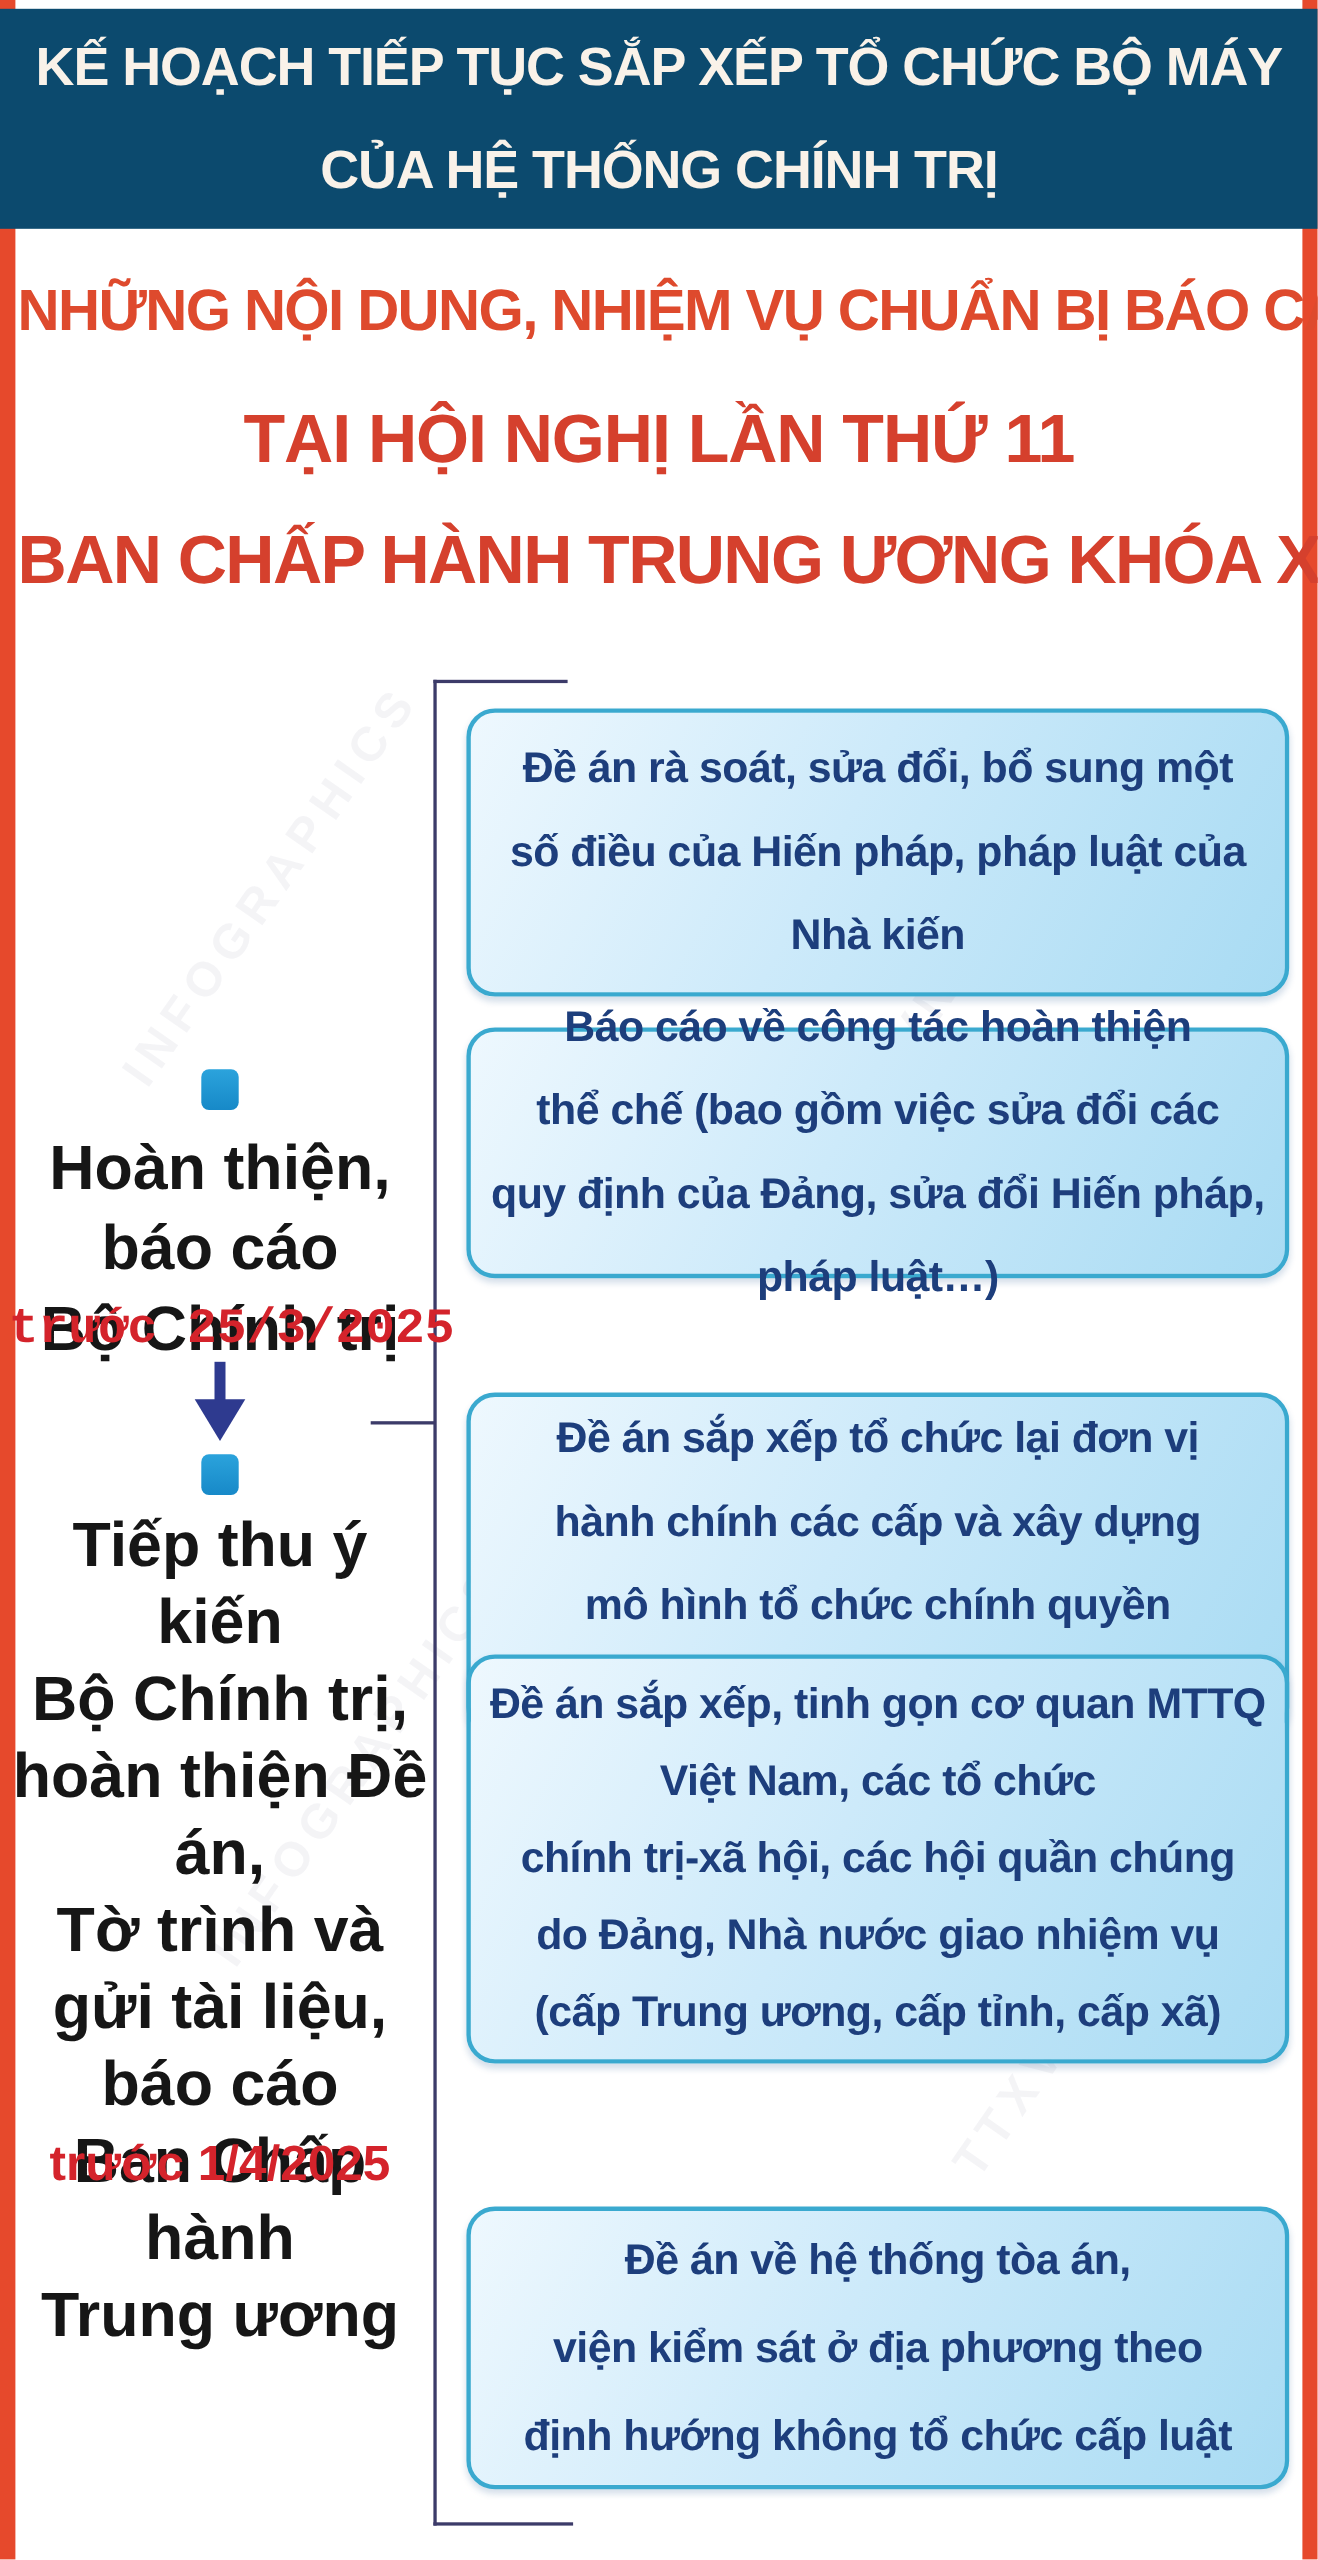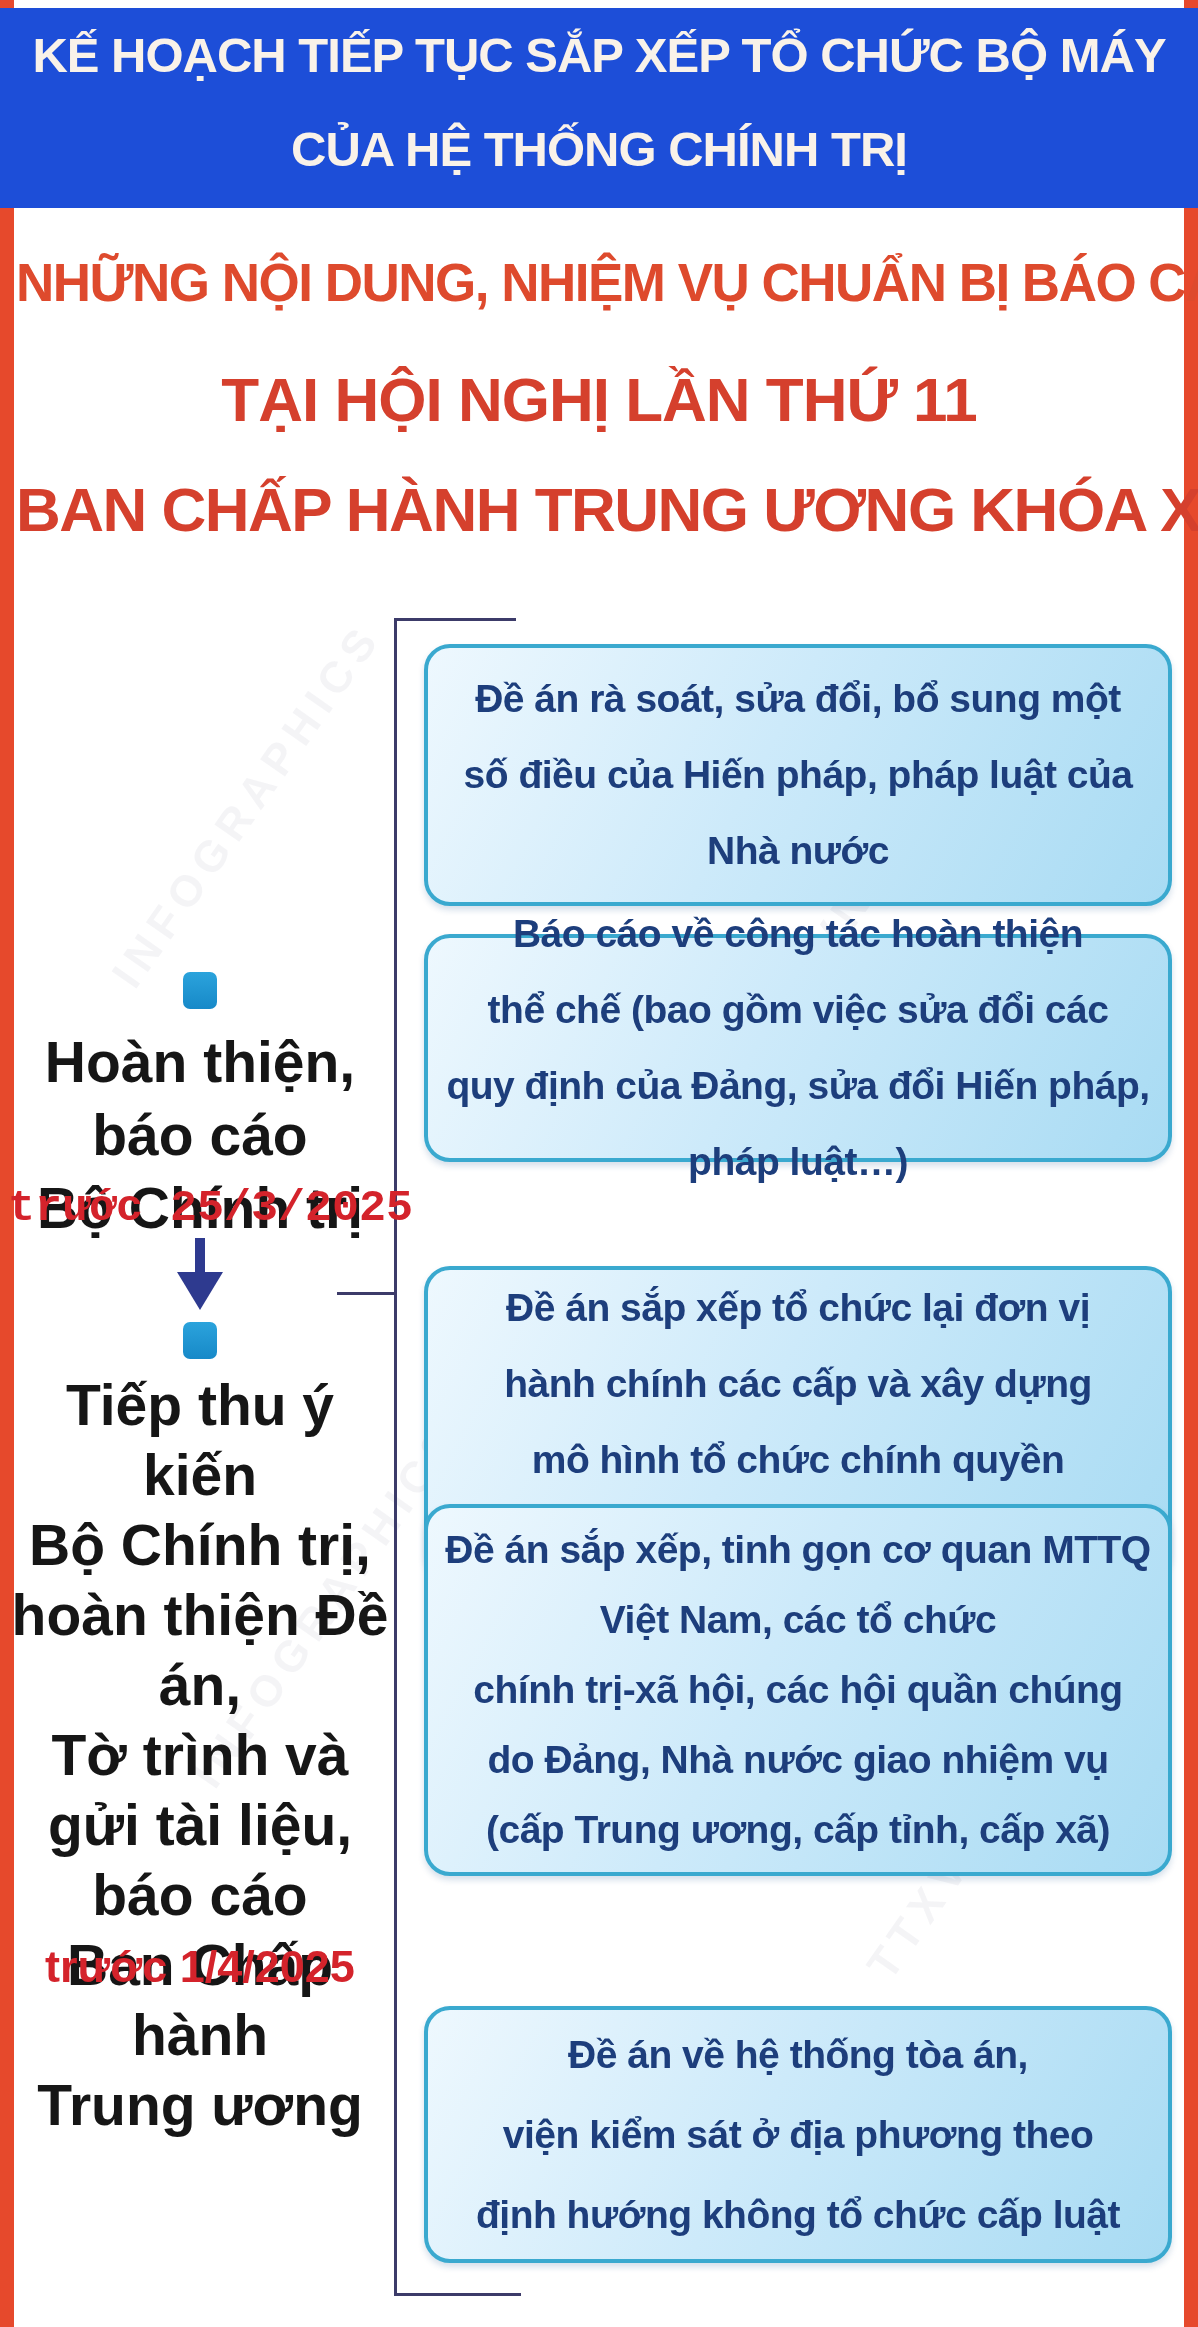--- a/index.html
+++ b/index.html
@@ -5,22 +5,22 @@
   html,body{margin:0;padding:0;background:#ffffff;}
   body{font-family:"Liberation Sans",sans-serif;}
   .page{position:relative;width:1198px;height:2327px;background:#ffffff;overflow:hidden;}
 
   
   .strip{position:absolute;top:0;bottom:0;width:14px;background:#e6492c;}
   .strip.left{left:0;}
   .strip.right{right:0;}
 
   
-  .band{position:absolute;left:0;top:8px;width:1198px;height:200px;background:#1d4ed8;
-        display:flex;align-items:flex-start;justify-content:center;}
+  .band{position:absolute;left:0;top:8px;width:1198px;height:200px;background:#0c4a6e;
+        display:flex;align-items:center;justify-content:center;}
   .band h1{margin:0;text-align:center;color:#f9f2e9;font-size:49px;line-height:94px;
            font-weight:bold;letter-spacing:-1px;white-space:pre-line;}
 
   
   .sub{position:absolute;left:16px;right:16px;text-align:center;font-weight:bold;white-space:nowrap;}
   .sub1{top:252px;font-size:53px;color:#de4a2d;letter-spacing:-1.5px;}
   .sub2{top:364px;font-size:62px;color:#d5402d;letter-spacing:-1px;}
   .sub3{top:474px;font-size:62px;color:#d5402d;letter-spacing:-1.5px;}
 
   
@@ -111,21 +111,21 @@
 Tờ trình và
 gửi tài liệu,
 báo cáo
 Ban Chấp hành
 Trung ương</div>
   <div class="lcol deadline d2">trước 1/4/2025</div>
 
   <div class="bluebox bx1">
     <div class="btext">Đề án rà soát, sửa đổi, bổ sung một
 số điều của Hiến pháp, pháp luật của
-Nhà nước</div>
+Nhà kiến</div>
   </div>
   <div class="bluebox bx2">
     <div class="btext">Báo cáo về công tác hoàn thiện
 thể chế (bao gồm việc sửa đổi các
 quy định của Đảng, sửa đổi Hiến pháp,
 pháp luật…)</div>
   </div>
   <div class="bluebox bx3">
     <div class="btext">Đề án sắp xếp tổ chức lại đơn vị
 hành chính các cấp và xây dựng

